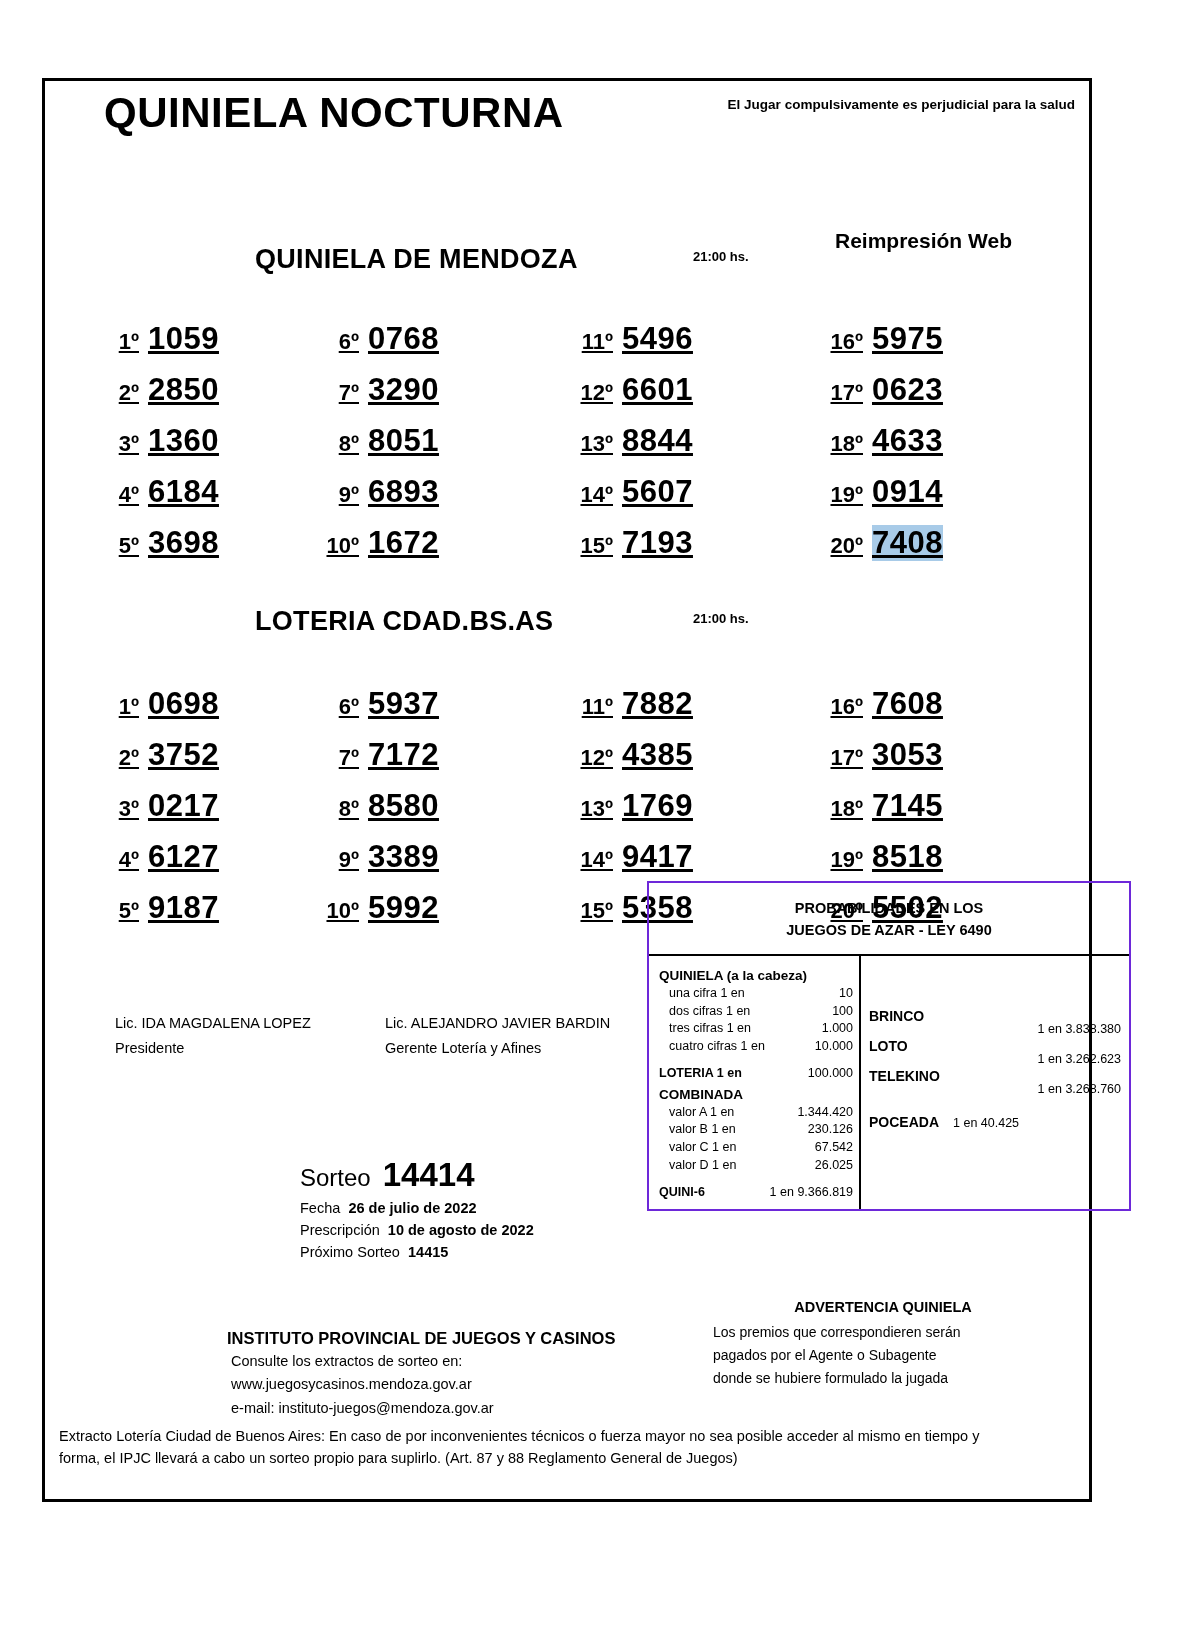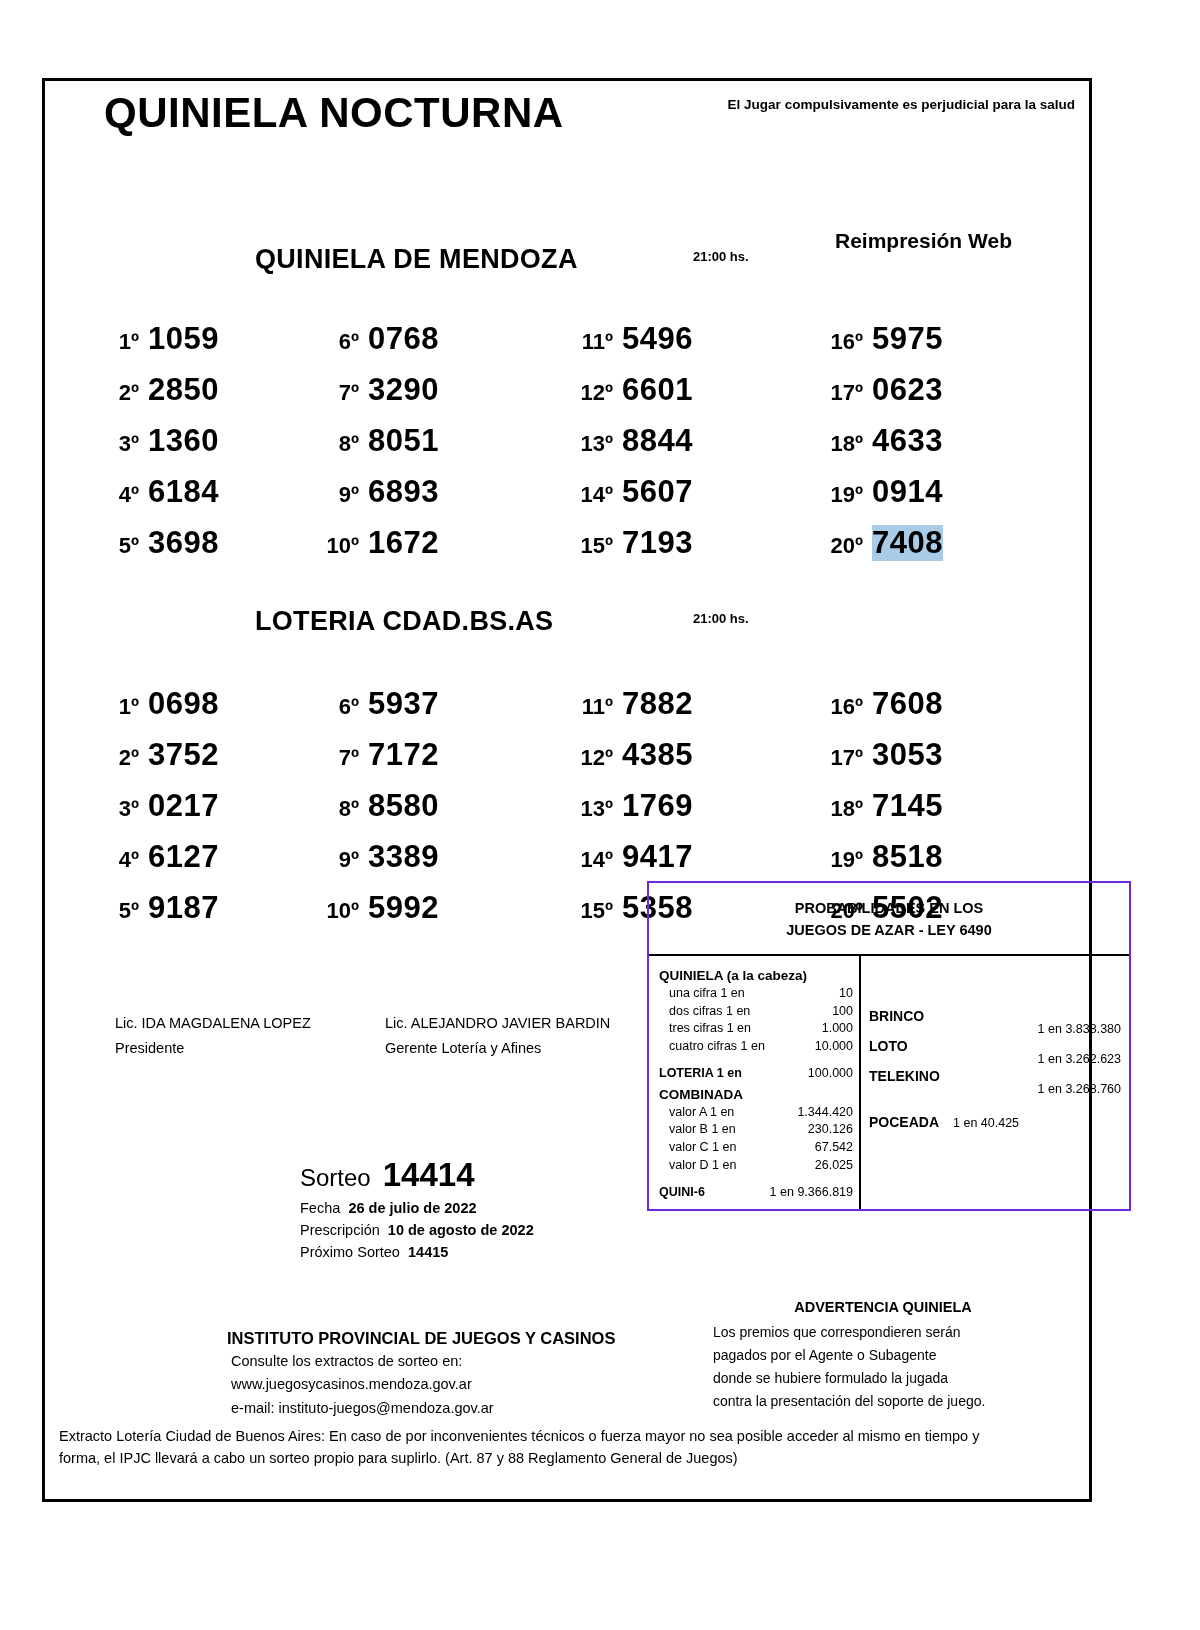--- a/index.html
+++ b/index.html
@@ -75,20 +75,21 @@
   }
   .grid {
     position: absolute;
     width: 960px;
   }
   .num-row {
     position: absolute;
     display: flex;
     align-items: baseline;
     white-space: nowrap;
+    text-decoration: underline;
   }
   .pos {
     font-size: 22px;
     font-weight: bold;
     text-align: right;
     display: inline-block;
   }
   .val {
     font-size: 31px;
     font-weight: bold;
@@ -537,21 +538,20 @@
         </div>
       </div>
     </div>
   </div>
 
   <div class="adv">
     <div class="adv-title">ADVERTENCIA QUINIELA</div>
     <div class="adv-line">Los premios que correspondieren serán</div>
     <div class="adv-line">pagados por el Agente o Subagente</div>
     <div class="adv-line">donde se hubiere formulado la jugada</div>
-    <div class="adv-line">contra la presentación del soporte de juego.</div>
   </div>
 
   <div class="inst">
     <div class="inst-title">INSTITUTO PROVINCIAL DE JUEGOS Y CASINOS</div>
     <div class="inst-line">Consulte los extractos de sorteo en:</div>
     <div class="inst-line">www.juegosycasinos.mendoza.gov.ar</div>
     <div class="inst-line">e-mail:  instituto-juegos@mendoza.gov.ar</div>
   </div>
 
   <div class="note">

